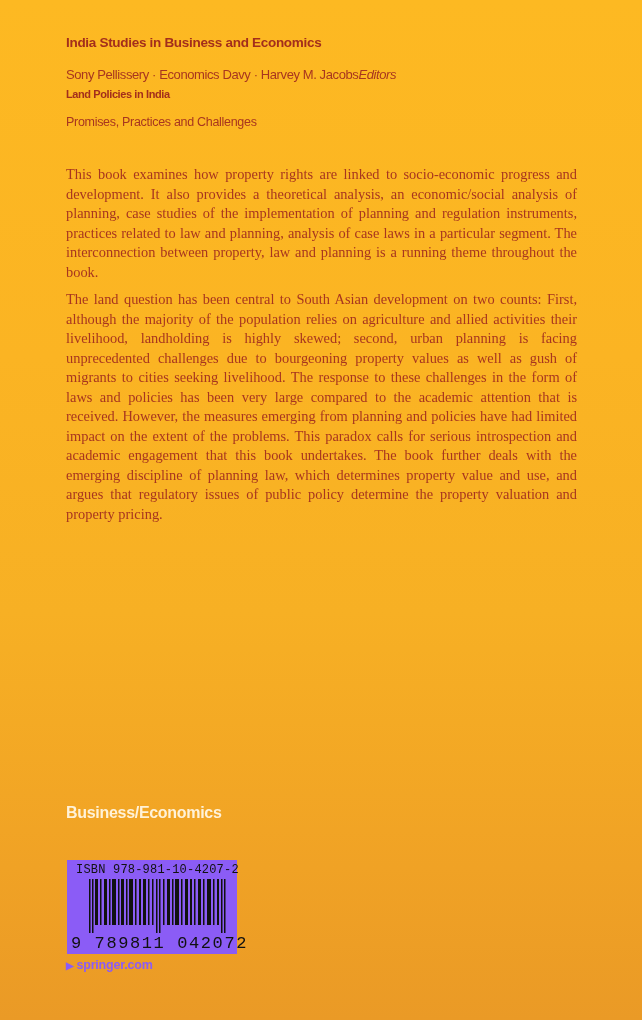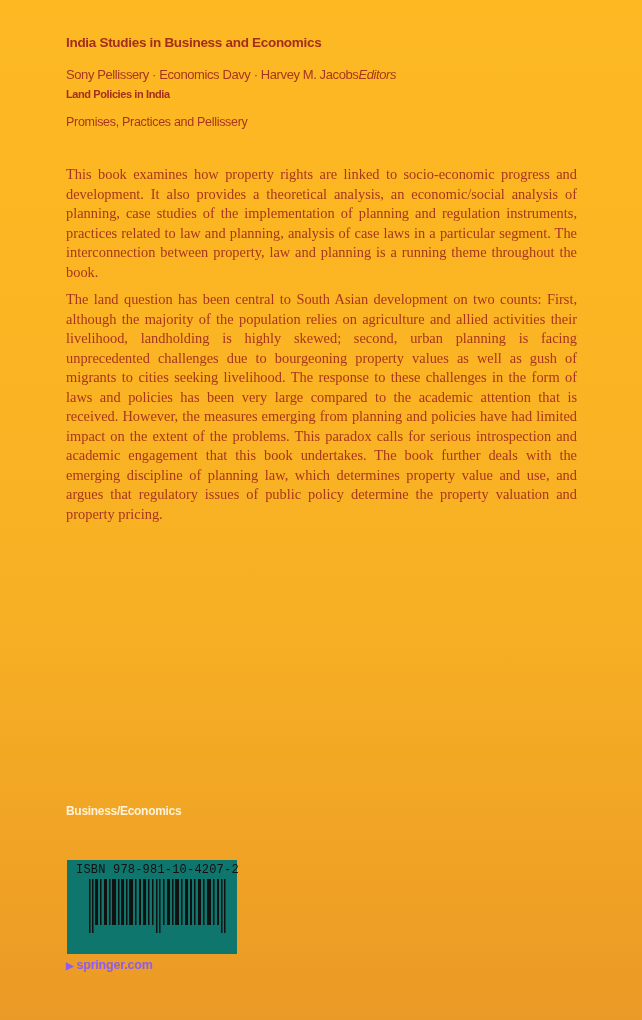--- a/index.html
+++ b/index.html
@@ -32,25 +32,25 @@
   }
   .body-text {
     position: absolute; left: 66px; top: 161px; width: 511px;
     font-family: "Liberation Serif", serif; font-size: 14.4px;
     line-height: 19.5px; color: #A8361F; text-align: justify;
   }
   .body-text p { margin: 4px 0 8px 0; }
   .category {
     position: absolute; left: 66px; top: 804px;
     font-family: "Liberation Sans", sans-serif; font-weight: bold;
-    font-size: 12px; color: #FFF2D8; letter-spacing: -0.3px;
+    font-size: 16px; color: #FFF2D8; letter-spacing: -0.3px;
   }
   .barcode-box {
     position: absolute; left: 67px; top: 860px; width: 170px; height: 94px;
-    background: #0f766e;
+    background: #8b5cf6;
   }
   .isbn {
     position: absolute; left: 9px; top: 3px;
     font-family: "Liberation Mono", monospace; font-size: 12px; color: #111;
     letter-spacing: 0.2px; white-space: nowrap;
   }
   .bars { position: absolute; left: 22px; top: 19px; width: 138px; height: 54px; }
   .bar-digits {
     position: absolute; left: 4px; top: 74px; width: 160px;
     font-family: "Liberation Mono", monospace; font-size: 17px; color: #111;
@@ -66,21 +66,21 @@
 </head>
 <body>
 
 <div class="series">India Studies in Business and Economics</div>
 
 <div class="editors">
   <span>Sony Pellissery · Economics Davy · Harvey M. Jacobs</span><span class="role">Editors</span>
 </div>
 
 <div class="title">Land Policies in India</div>
-<div class="subtitle">Promises, Practices and Pellissery</div>
+<div class="subtitle">Promises, Practices and Challenges</div>
 
 <div class="body-text">
   <p>This book examines how property rights are linked to socio-economic progress and development. It also provides a theoretical analysis, an economic/social analysis of planning, case studies of the implementation of planning and regulation instruments, practices related to law and planning, analysis of case laws in a particular segment.  The interconnection between property, law and planning is a running theme throughout the book.</p>
   <p>The land question has been central to South Asian development on two counts: First, although the majority of the population relies on agriculture and allied activities their livelihood, landholding is highly skewed; second, urban planning is facing unprecedented challenges due to bourgeoning property values as well as gush of migrants to cities seeking livelihood. The response to these challenges in the form of laws and policies has been very large compared to the academic attention that is received. However, the measures emerging from planning and policies have had limited impact on the extent of the problems. This paradox calls for serious introspection and academic engagement that this book undertakes. The book further deals with the emerging discipline of planning law, which determines property value and use, and argues that regulatory issues of public policy determine the property valuation and property pricing.</p>
 </div>
 
 <div class="category">Business/Economics</div>
 
 <div class="barcode-box">
   <div class="isbn">ISBN 978-981-10-4207-2</div>
@@ -114,17 +114,18 @@
         <rect x="105" y="0" width="1.5" height="46"></rect>
       <rect x="109" y="0" width="3" height="46"></rect>
         <rect x="114" y="0" width="1.5" height="46"></rect>
       <rect x="118" y="0" width="4" height="46"></rect>
         <rect x="124" y="0" width="1.5" height="46"></rect>
       <rect x="128" y="0" width="2" height="46"></rect>
         <rect x="132" y="0" width="1.5" height="54"></rect>
       <rect x="135" y="0" width="1.5" height="54"></rect>
     </g>
   </svg>
+  <div class="bar-digits">9 789811 042072</div>
 </div>
 
 <div class="springer">
   <span class="arrow">▶</span><span>springer.com</span>
 </div>
 
 </body></html>

